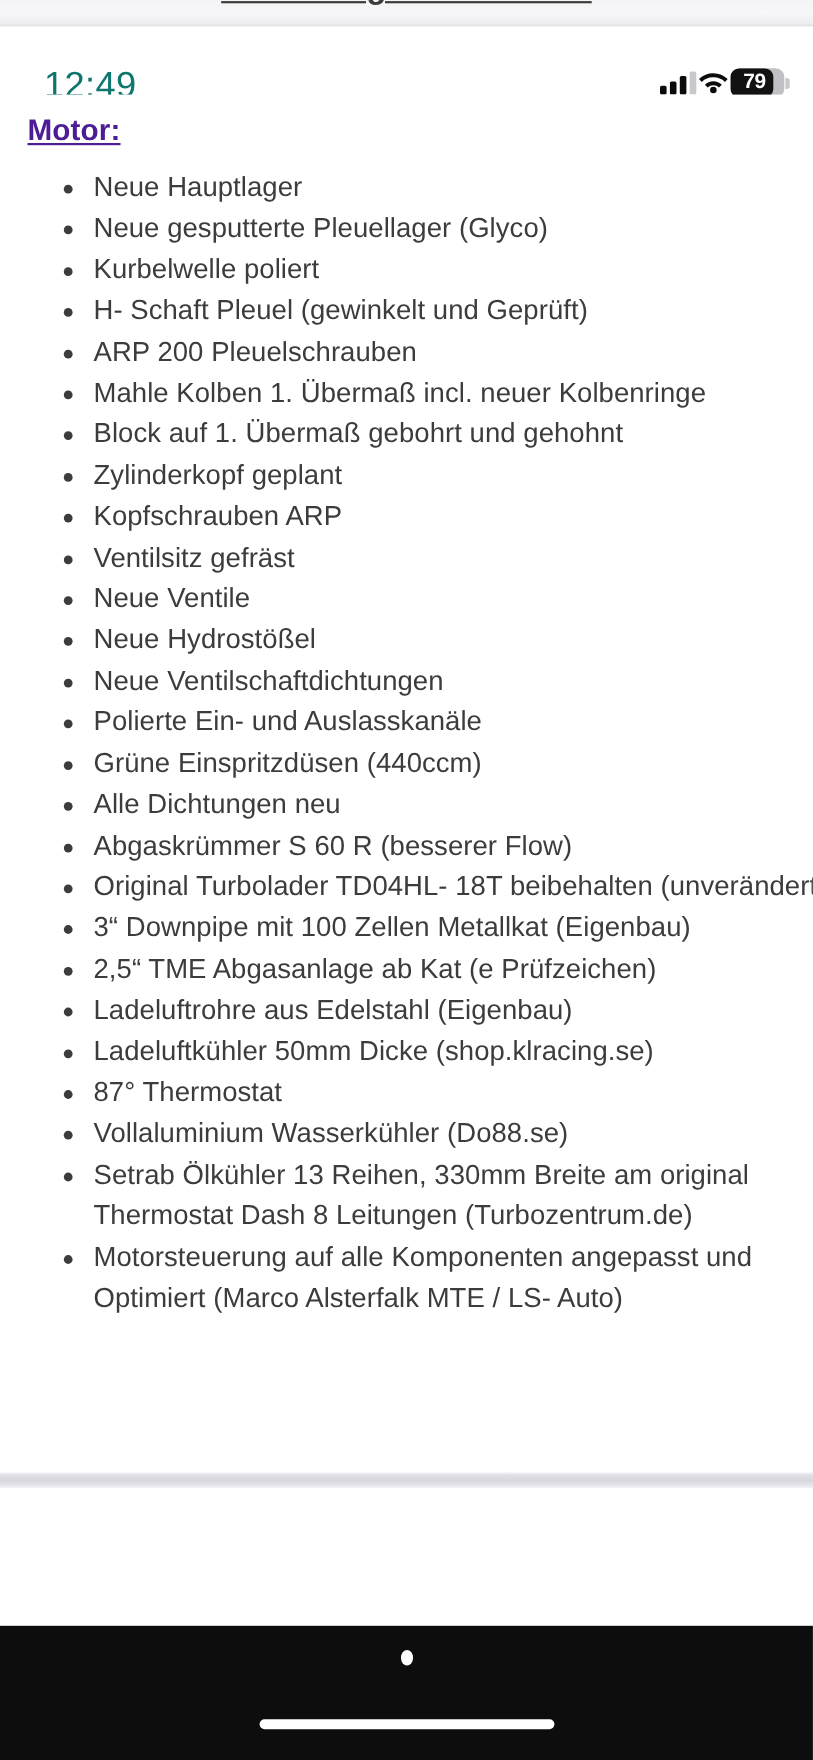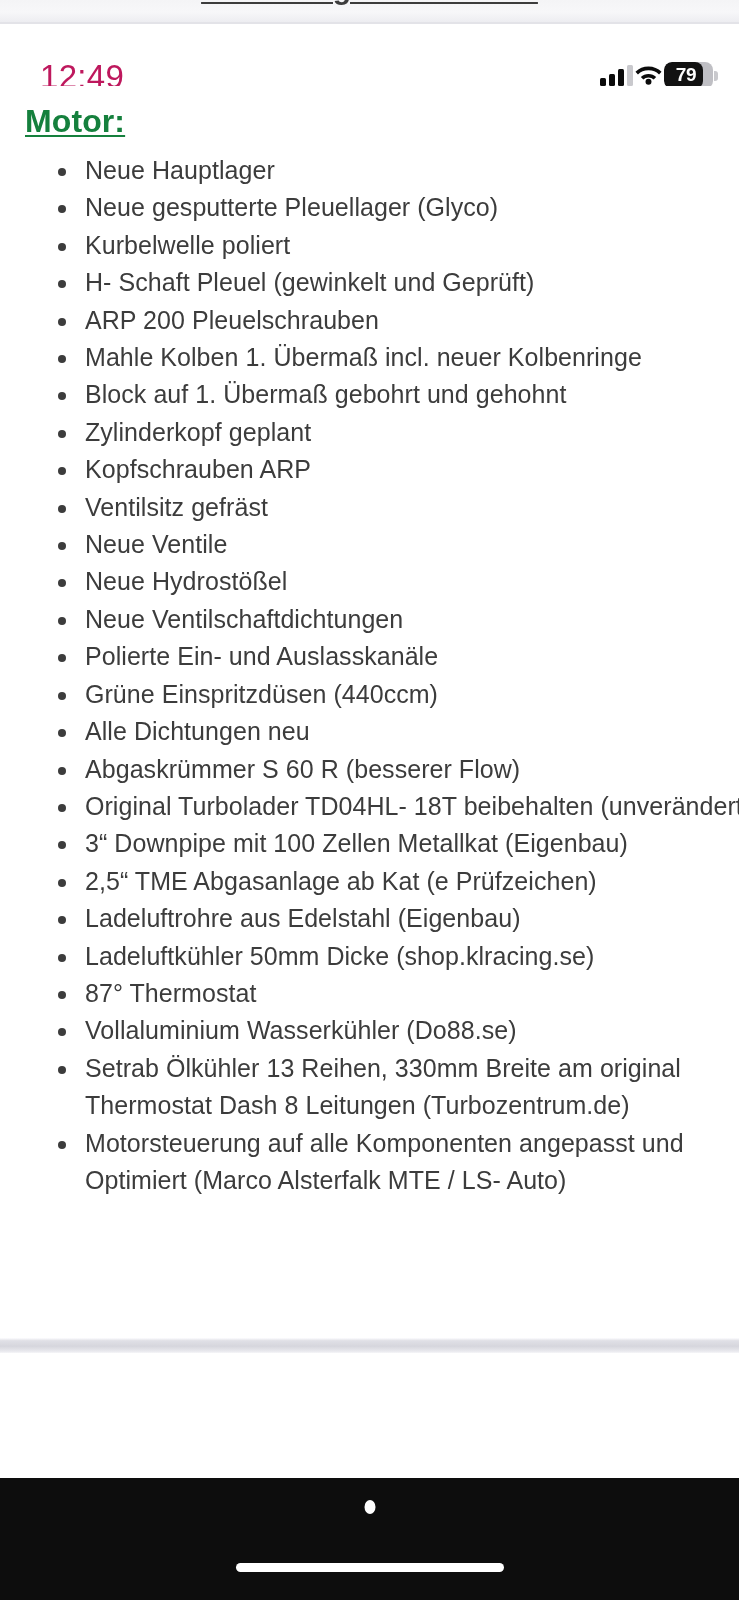--- a/index.html
+++ b/index.html
@@ -56,21 +56,21 @@
   #status-bar {
     position: absolute;
     left: 0; top: 24px;
     width: 739px; height: 62px;
   }
   #status-time {
     position: absolute;
     left: 40px; top: 36px;
     font-size: 33px;
     font-weight: 500;
-    color: #be185d;
+    color: #0f766e;
     letter-spacing: .3px;
     line-height: 1;
   }
   #status-right {
     position: absolute;
     right: 22px; top: 36px;
     height: 30px;
     display: flex;
     align-items: center;
     gap: 0;
@@ -142,23 +142,23 @@
     position: absolute;
     left: 0; top: 86px;
     width: 739px;
     height: 1252px;
     background: #ffffff;
     overflow: hidden;
   }
   #section-heading {
     position: absolute;
     left: 25px; top: 17px;
-    font-size: 32px;
+    font-size: 27px;
     font-weight: 700;
-    color: #15803d;
+    color: #4c1d95;
     text-decoration: underline;
     text-decoration-thickness: 2px;
     text-underline-offset: 3px;
     letter-spacing: .1px;
     filter: blur(.35px);
   }
   #bullet-list {
     position: absolute;
     left: 0; top: 66px;
     width: 760px;

